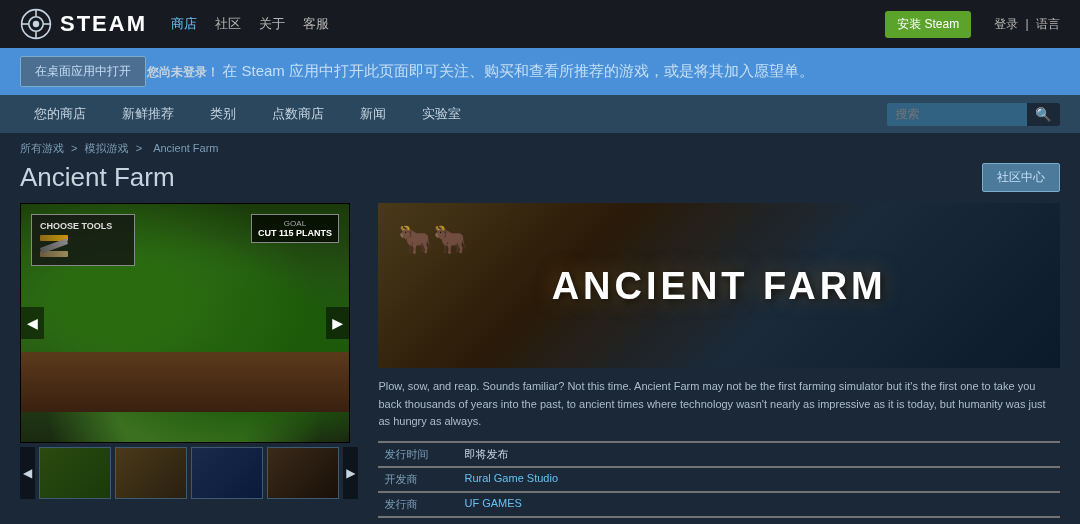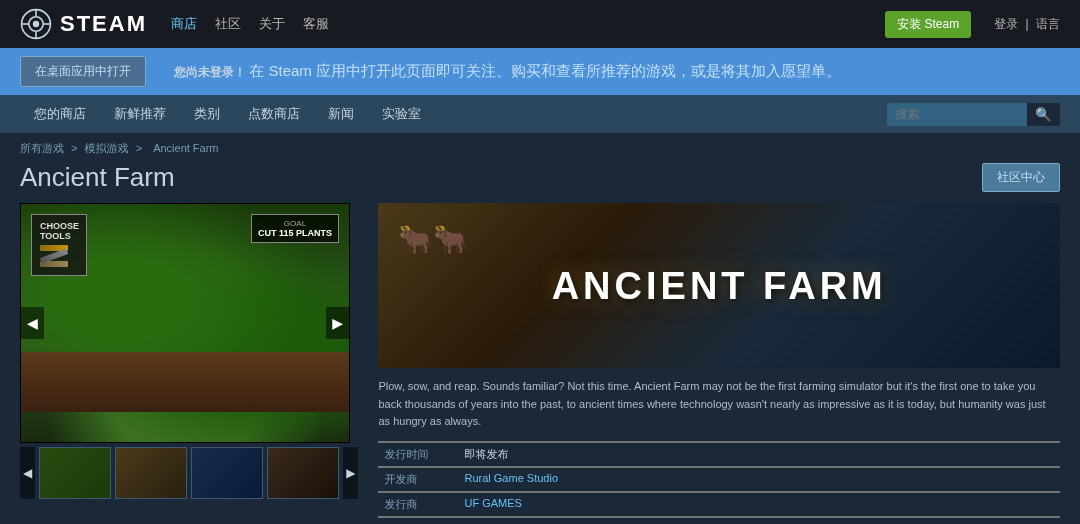--- a/index.html
+++ b/index.html
@@ -70,21 +70,21 @@
       font-size: 12px;
     }
     .login-links span { margin: 0 4px; }
 
     
     .banner {
       background: #4a90d9;
       display: flex;
       align-items: center;
       padding: 8px 20px;
-      gap: 28px;
+      gap: 1px;
     }
     .open-app-btn {
       background: #4b6e91;
       border: 1px solid #7aaccc;
       color: #c5dff5;
       padding: 6px 14px;
       border-radius: 2px;
       white-space: nowrap;
       font-size: 12px;
       cursor: pointer;
@@ -98,21 +98,21 @@
     .sec-nav {
       background: #2a475e;
       display: flex;
       align-items: center;
       justify-content: space-between;
       padding: 0 20px;
       height: 38px;
     }
     .sec-nav-links {
       display: flex;
-      gap: 0;
+      gap: 8px;
     }
     .sec-nav-links a {
       color: #c6d4df;
       text-decoration: none;
       font-size: 13px;
       padding: 0 14px;
       line-height: 38px;
       display: block;
     }
     .search-box {
@@ -193,21 +193,21 @@
     
     .img-overlay-panel {
       position: absolute;
       top: 10px;
       left: 10px;
       background: rgba(20,20,20,0.8);
       border: 1px solid #888;
       padding: 6px 8px;
       font-size: 9px;
       color: #ddd;
-      width: 56px;
+      width: 104px;
     }
     .img-overlay-panel .panel-title {
       font-weight: bold;
       font-size: 9px;
       margin-bottom: 4px;
       text-transform: uppercase;
     }
     .tool-item {
       display: flex;
       align-items: center;

